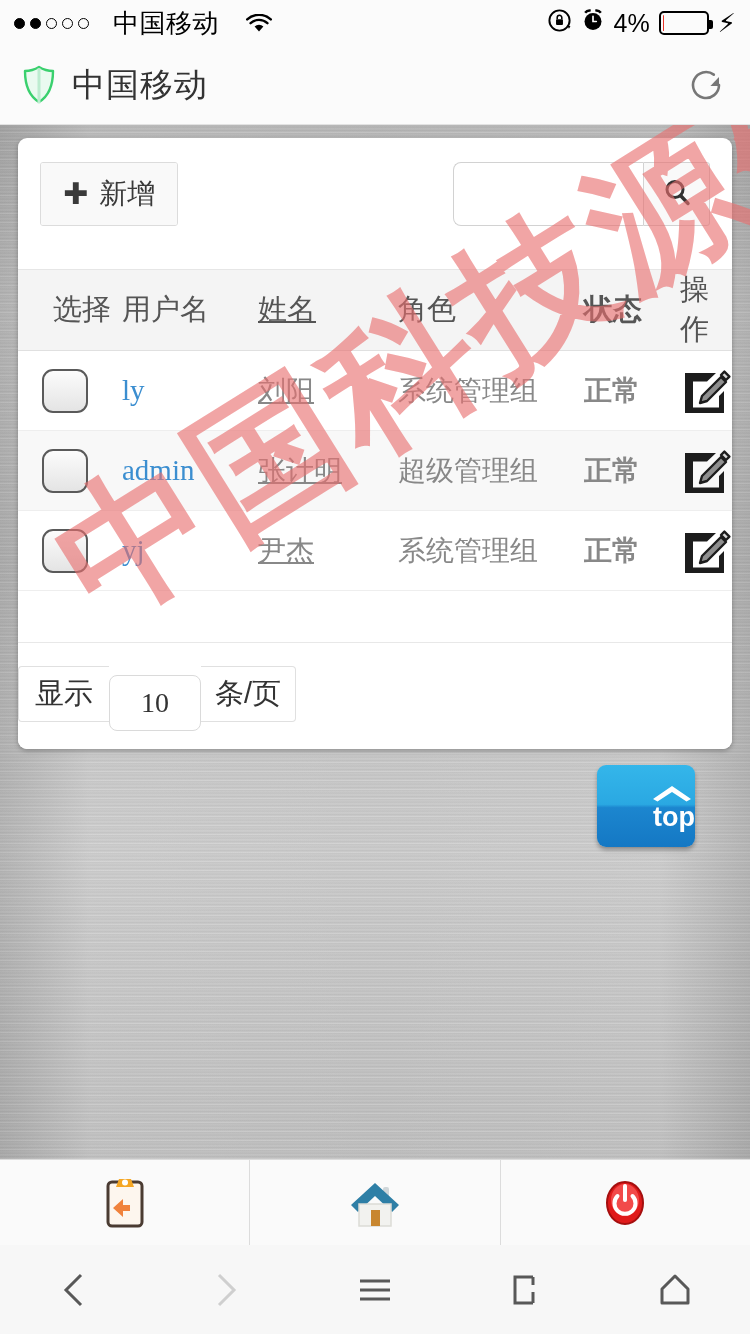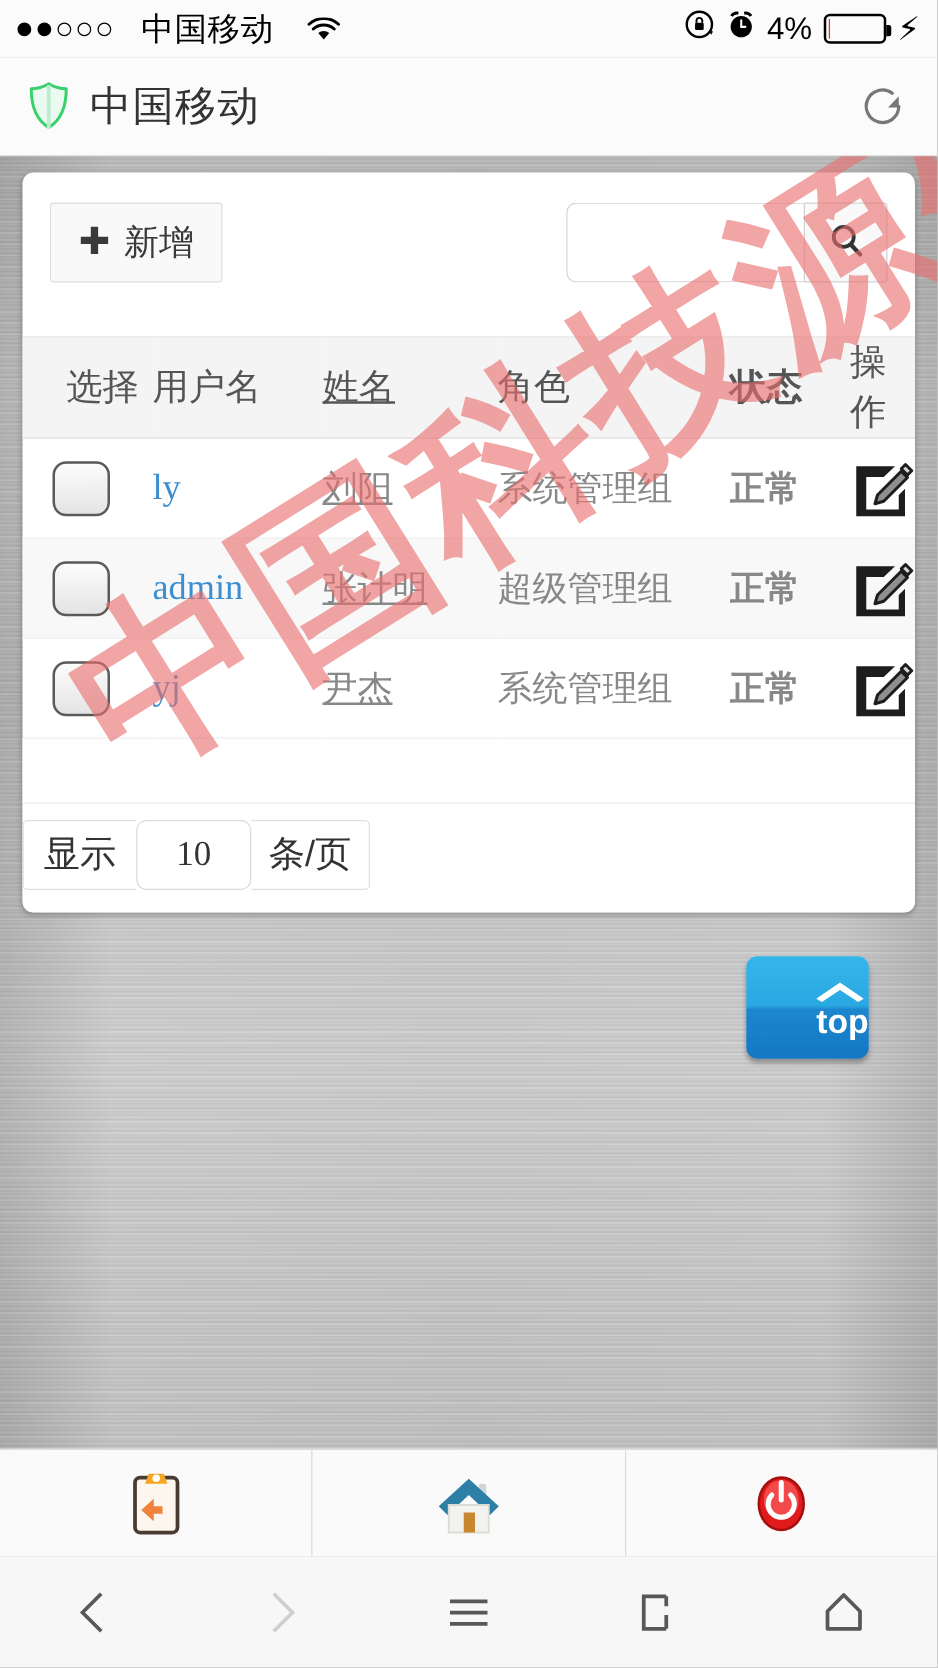--- a/index.html
+++ b/index.html
@@ -140,21 +140,21 @@
   .pager{
     display:flex; align-items:center; padding:13px 0 18px 0;
     background:#fff;
   }
   .pglabel{ font-size:29px; color:#333; padding:0 16px; height:56px; display:flex;
             align-items:center; border:1px solid #e0e0e0; border-right:none;
             border-radius:4px 0 0 4px; }
   .pgnum{
     width:92px; height:56px; border:1px solid #dadada; border-radius:8px;
     text-align:center; font-size:28px; color:#333; font-family:"Liberation Serif",serif;
-    background:#fff; outline:none;
+    background:#fff; outline:none;margin-top:19px;
   }
   .pgsuffix{ font-size:29px; color:#333; padding:0 14px; height:56px;
              display:flex; align-items:center; border:1px solid #e0e0e0;
              border-left:none; border-radius:0 4px 4px 0; }
 
   
   .watermark{
     position:absolute; left:20px; top:370px;
     font-size:150px; font-weight:bold; color:rgba(232,110,110,0.62);
     transform:rotate(-32deg); transform-origin:left top;

